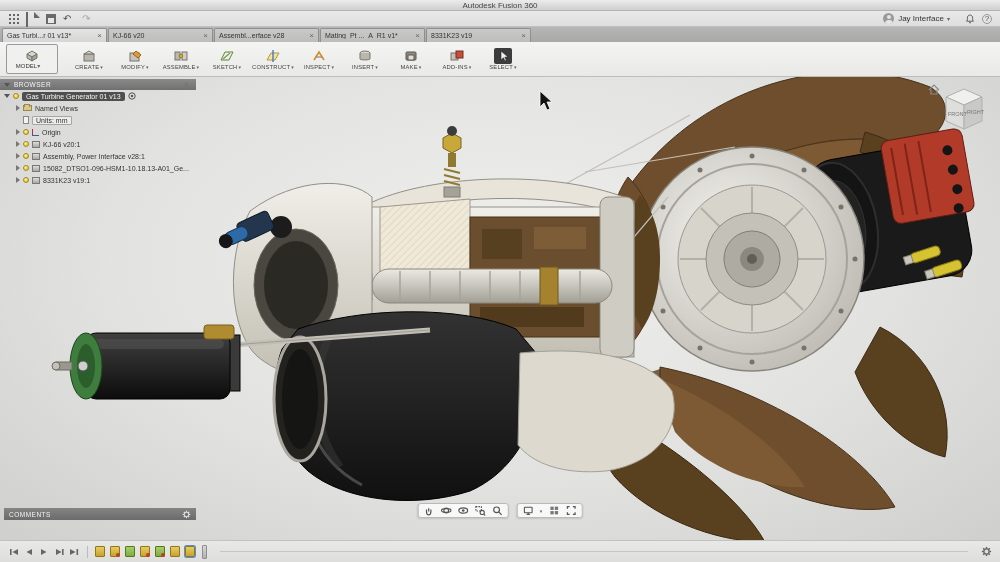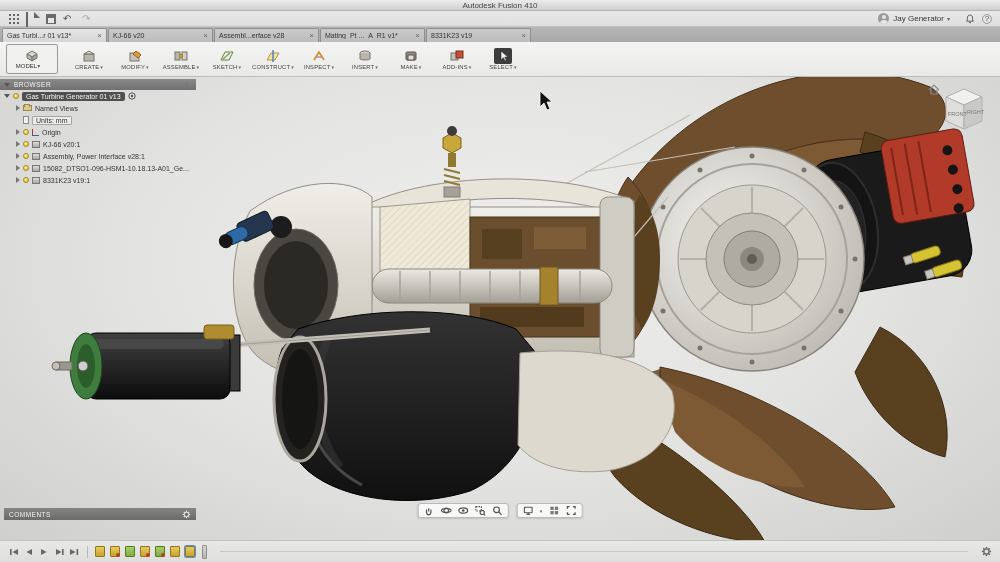--- a/index.html
+++ b/index.html
@@ -111,32 +111,32 @@
   .fico.sel { outline:1px solid #5a8fd0; }
   .tl-marker { width:5px; height:14px; background:linear-gradient(#d6d6d6,#b2b2b2); border:1px solid #8e8e8e; border-radius:1px; margin-left:2px; }
   .tl-track { flex:1; height:1px; background:#c6c6c4; margin:0 10px; }
 </style>
 </head>
 <body>
 
 <div id="app">
 
   <div class="titlebar">
-    <span>Autodesk Fusion 410</span>
+    <span>Autodesk Fusion 360</span>
   </div>
 
   <div class="quickbar">
     <span class="qicon q-grid"></span>
     <span class="qicon"><span class="q-doc"></span></span>
     <span class="qicon q-save"></span>
     <span class="qicon q-undo">↶</span>
     <span class="qicon q-redo">↷</span>
     <span class="qspacer"></span>
     <span class="avatar"></span>
-    <span class="username">Jay Generator</span>
+    <span class="username">Jay Interface</span>
     <span class="caret">▾</span>
     <span class="q-bell">
       <svg width="10" height="10" viewBox="0 0 10 10">
           <path d="M5,1 C3,1 2.4,2.6 2.4,4.2 L2.4,6 L1.5,7.2 L8.5,7.2 L7.6,6 L7.6,4.2 C7.6,2.6 7,1 5,1 Z" fill="none" stroke="#666" stroke-width="1"></path>
           <circle cx="5" cy="8.4" r="0.9" fill="#666"></circle>
         </svg>
     </span>
     <span class="q-help">?</span>
   </div>
 

